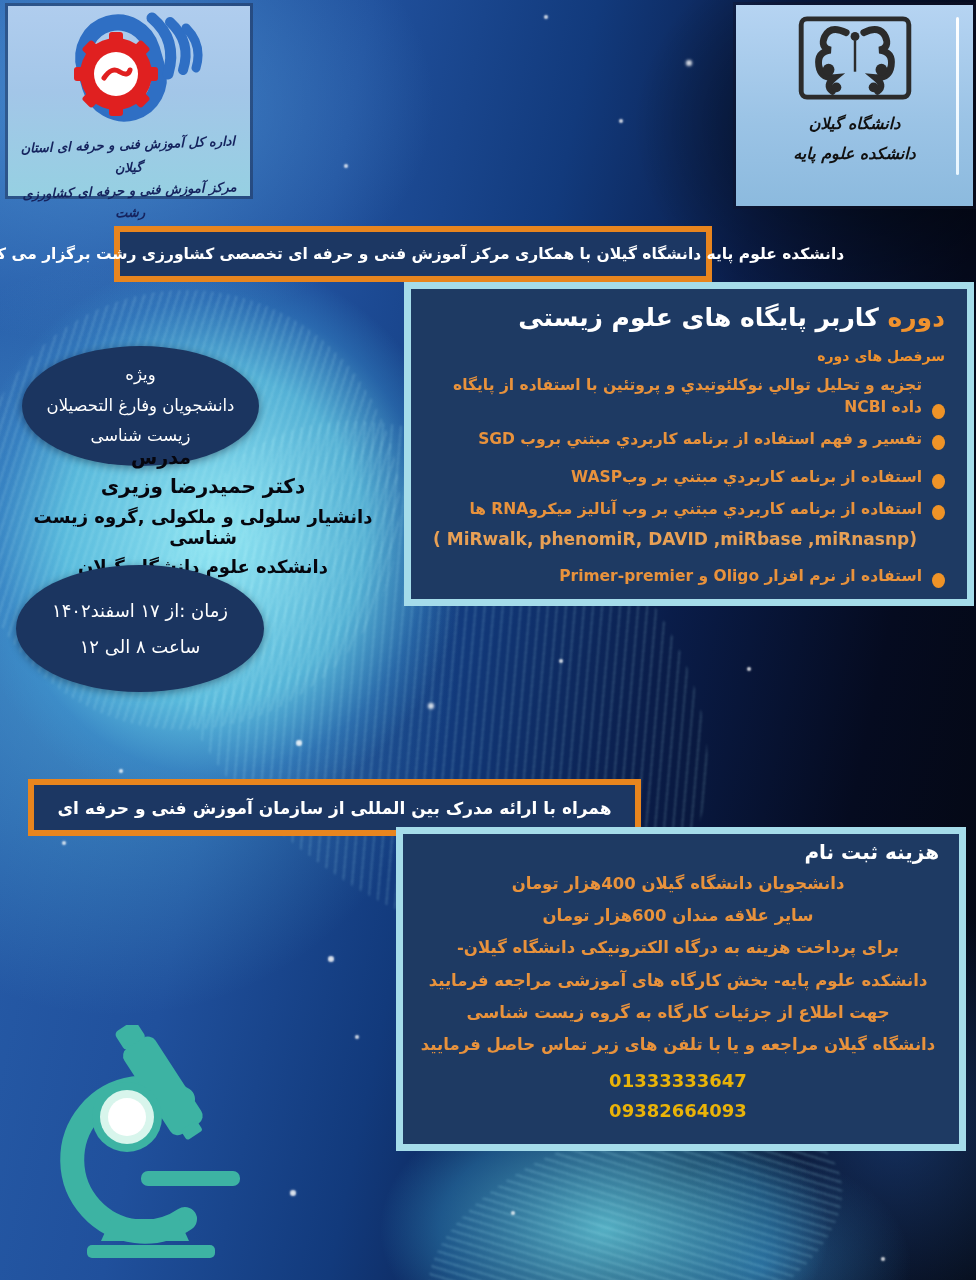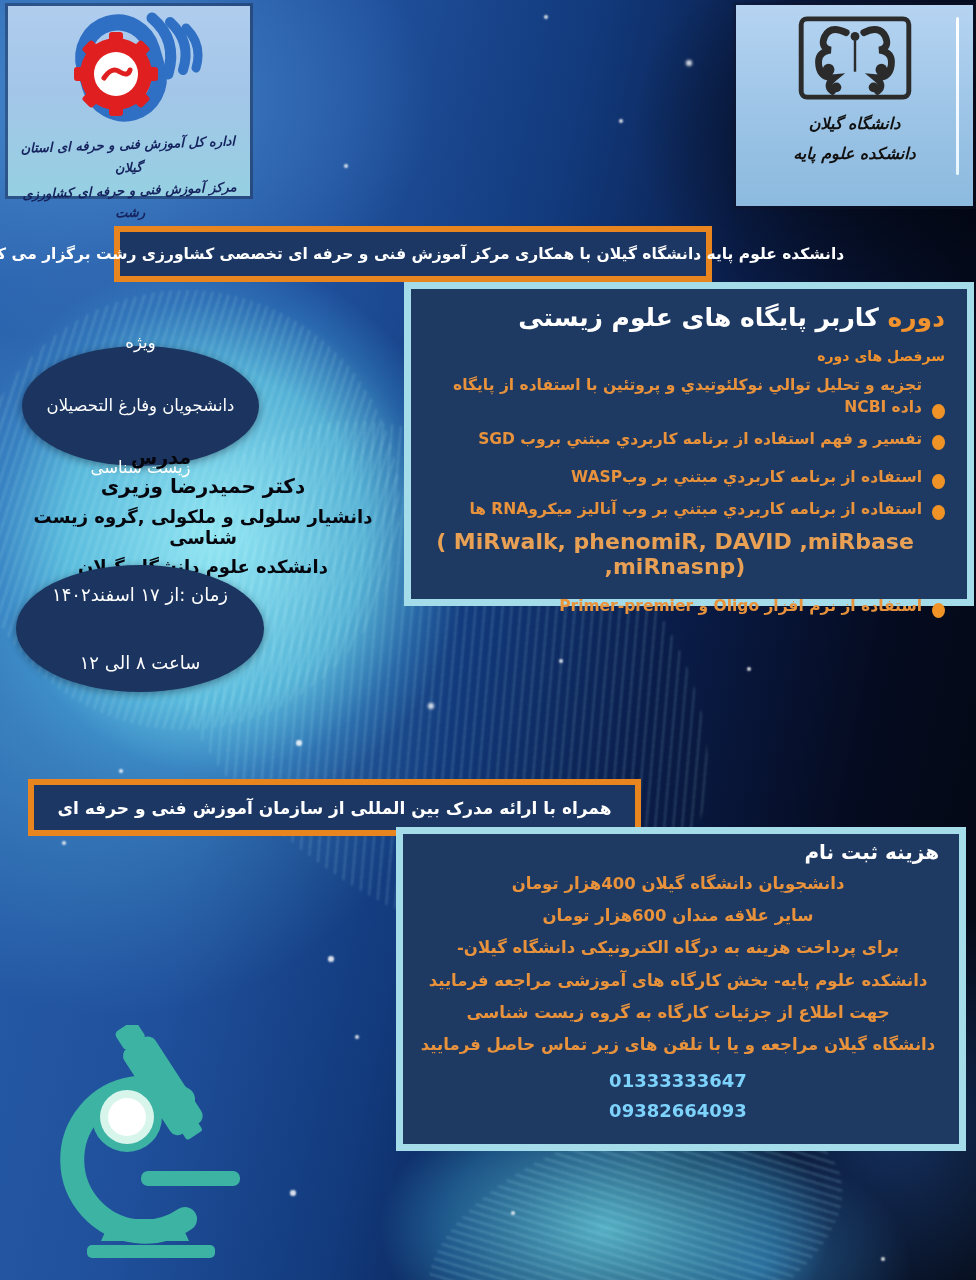--- a/index.html
+++ b/index.html
@@ -94,31 +94,30 @@
     background:#1e3a63; border:7px solid #a5dcea; direction:rtl;
     padding:14px 22px 0 14px;
   }
   .course-title{ font-size:25px; font-weight:bold; color:#fff; margin-bottom:10px; }
   .course-title .hl{ color:#f0922e; }
   .course-subtitle{ font-size:14px; font-weight:bold; color:#f0922e; margin-bottom:10px;margin-top:16px; }
   .bullet{ display:flex; align-items:flex-end; color:#e8923c; font-size:15.5px;
     font-weight:bold; margin:9px 0; line-height:1.45; }
   .bullet .dot{ flex:0 0 auto; width:13px; height:15px; border-radius:50%;
     background:#ef9327; margin-left:10px; margin-top:2px; }
-  .bullet-sub{ color:#e8a055; font-size:22px; font-weight:bold; direction:ltr;
+  .bullet-sub{ color:#e8a055; font-size:17px; font-weight:bold; direction:ltr;
     text-align:center; margin:2px 20px 6px 0; }
   .bullet.last{ margin-top:16px; }
 
   
   .oval{
     position:absolute; background:#1b3560; border-radius:50%;
     color:#fff; text-align:center; direction:rtl;
     display:flex; flex-direction:column; justify-content:center;
     box-shadow:0 2px 8px rgba(0,0,20,.4);
-    gap:32px;
   }
   .oval-audience{ left:22px; top:346px; width:237px; height:120px; font-size:16.5px; line-height:1.85; }
   .oval-schedule{ left:16px; top:565px; width:248px; height:127px; font-size:18px; line-height:2.0; }
 
   
   .instructor{
     position:absolute; left:12px; top:446px; width:382px;
     direction:rtl; text-align:center; color:#06060e; font-weight:bold;
   }
   .instructor .lbl{ font-size:19px; transform:translateX(-42px); }
@@ -127,21 +126,21 @@
   .instructor .faculty{ font-size:18px; margin-top:8px; }
 
   
   .fee-panel{
     position:absolute; left:396px; top:827px; width:570px; height:324px;
     background:#1e3a63; border:7px solid #a5dcea; direction:rtl;
     padding:6px 20px 0 14px;
   }
   .fee-title{ color:#fff; font-size:20px; font-weight:bold; text-align:right; margin-bottom:4px; }
   .fee-line{ color:#e8923c; font-size:16.5px; font-weight:bold; text-align:center; line-height:1.95; }
-  .fee-phone{ color:#7dd3fc; font-size:18px; font-weight:bold; text-align:center; direction:ltr; margin-top:9px; }
+  .fee-phone{ color:#eab308; font-size:18px; font-weight:bold; text-align:center; direction:ltr; margin-top:9px; }
 
   .microscope{ position:absolute; left:45px; top:1025px; }
 </style>
 </head>
 <body>
 
 <div class="poster">
 
   <div class="streak streak-left"></div>
   <div class="streak streak-mid"></div>

